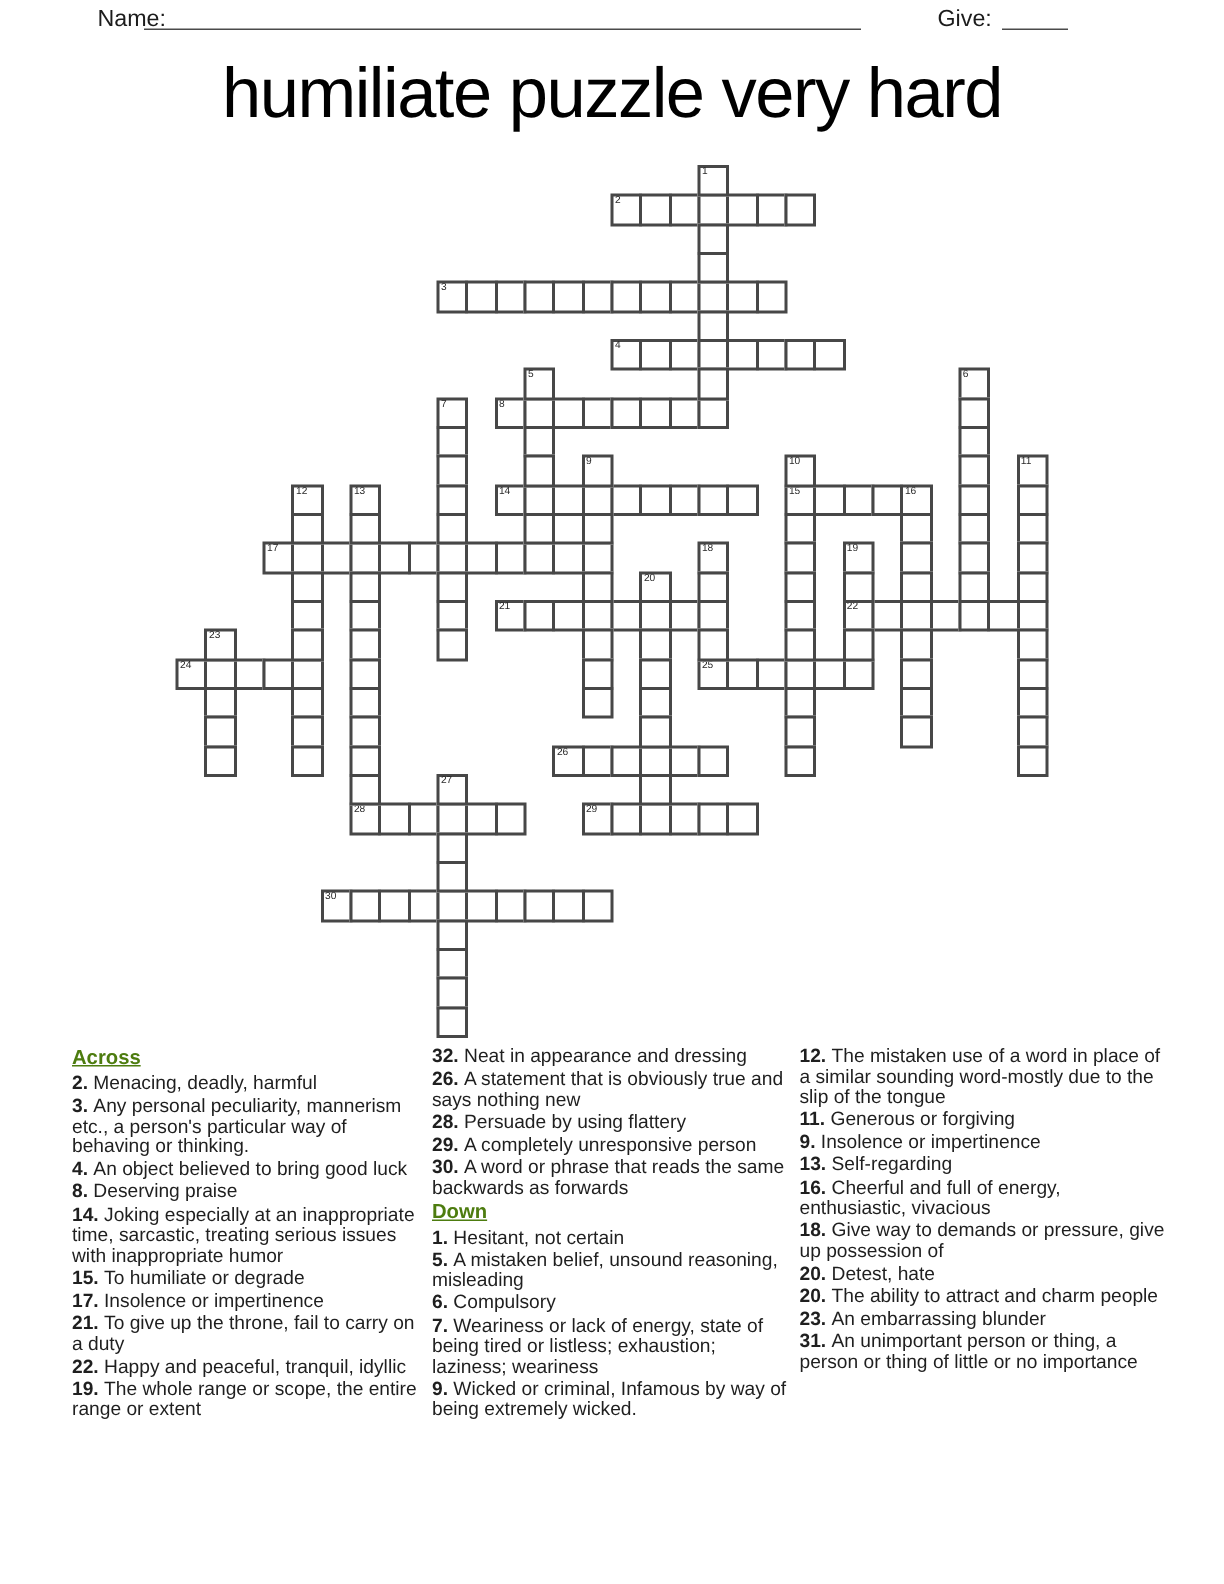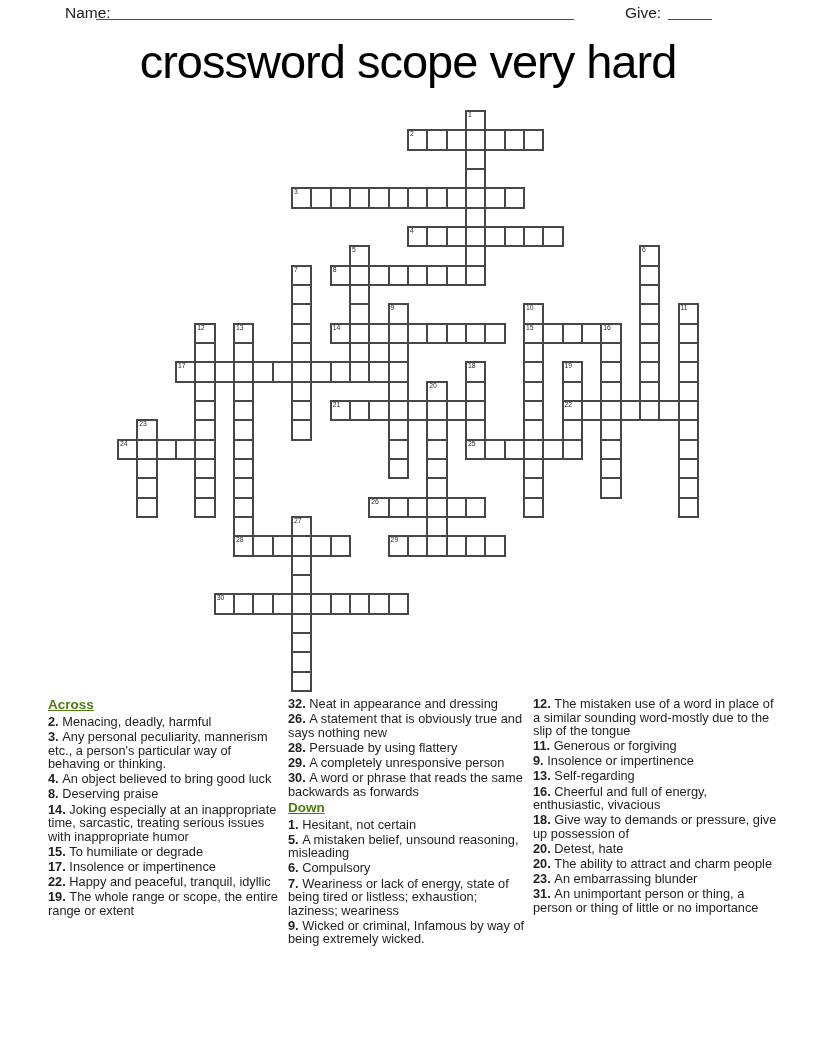--- a/index.html
+++ b/index.html
@@ -35,21 +35,21 @@
   .clue b{font-weight:bold;}
 </style>
 </head>
 <body>
 
 <span class="hdr-label" style="left:45px;top:4px;margin-left:20px;">Name:</span>
 <div class="write-line" style="left:96px;top:18px;width:478px;"></div>
 <span class="hdr-label" style="left:625px;top:4px;">Give:</span>
 <div class="write-line" style="left:668px;top:18px;width:44px;"></div>
 
-<h1 id="title">crossword scope very hard</h1>
+<h1 id="title">humiliate puzzle very hard</h1>
 
 <div id="grid">
     <div class="cell" style="left: 406.95px; top: 129.33px; border-color: rgb(71, 71, 71);">
       <span class="cellnum">2</span>
     </div>
     <div class="cell" style="left: 426.28px; top: 129.33px; border-color: rgb(71, 71, 71);"></div>
     <div class="cell" style="left: 445.61px; top: 129.33px; border-color: rgb(71, 71, 71);"></div>
     <div class="cell" style="left: 464.94px; top: 129.33px; border-color: rgb(71, 71, 71);"></div>
     <div class="cell" style="left: 484.27px; top: 129.33px; border-color: rgb(71, 71, 71);"></div>
     <div class="cell" style="left: 503.6px; top: 129.33px; border-color: rgb(71, 71, 71);"></div>
@@ -323,20 +323,21 @@
 <div id="clues">
   <div class="clue-col" id="cluecol0">
       <div class="clue-header">Across</div>
       <p class="clue"><b>2. </b>Menacing, deadly, harmful</p>
       <p class="clue"><b>3. </b>Any personal peculiarity, mannerism etc., a person's particular way of behaving or thinking.</p>
       <p class="clue"><b>4. </b>An object believed to bring good luck</p>
       <p class="clue"><b>8. </b>Deserving praise</p>
       <p class="clue"><b>14. </b>Joking especially at an inappropriate time, sarcastic, treating serious issues with inappropriate humor</p>
       <p class="clue"><b>15. </b>To humiliate or degrade</p>
       <p class="clue"><b>17. </b>Insolence or impertinence</p>
+      <p class="clue"><b>21. </b>To give up the throne, fail to carry on a duty</p>
       <p class="clue"><b>22. </b>Happy and peaceful, tranquil, idyllic</p>
       <p class="clue"><b>19. </b>The whole range or scope, the entire range or extent</p>
     </div>
   <div class="clue-col" id="cluecol1">
       <p class="clue"><b>32. </b>Neat in appearance and dressing</p>
       <p class="clue"><b>26. </b>A statement that is obviously true and says nothing new</p>
       <p class="clue"><b>28. </b>Persuade by using flattery</p>
       <p class="clue"><b>29. </b>A completely unresponsive person</p>
       <p class="clue"><b>30. </b>A word or phrase that reads the same backwards as forwards</p>
       <div class="clue-header">Down</div>

